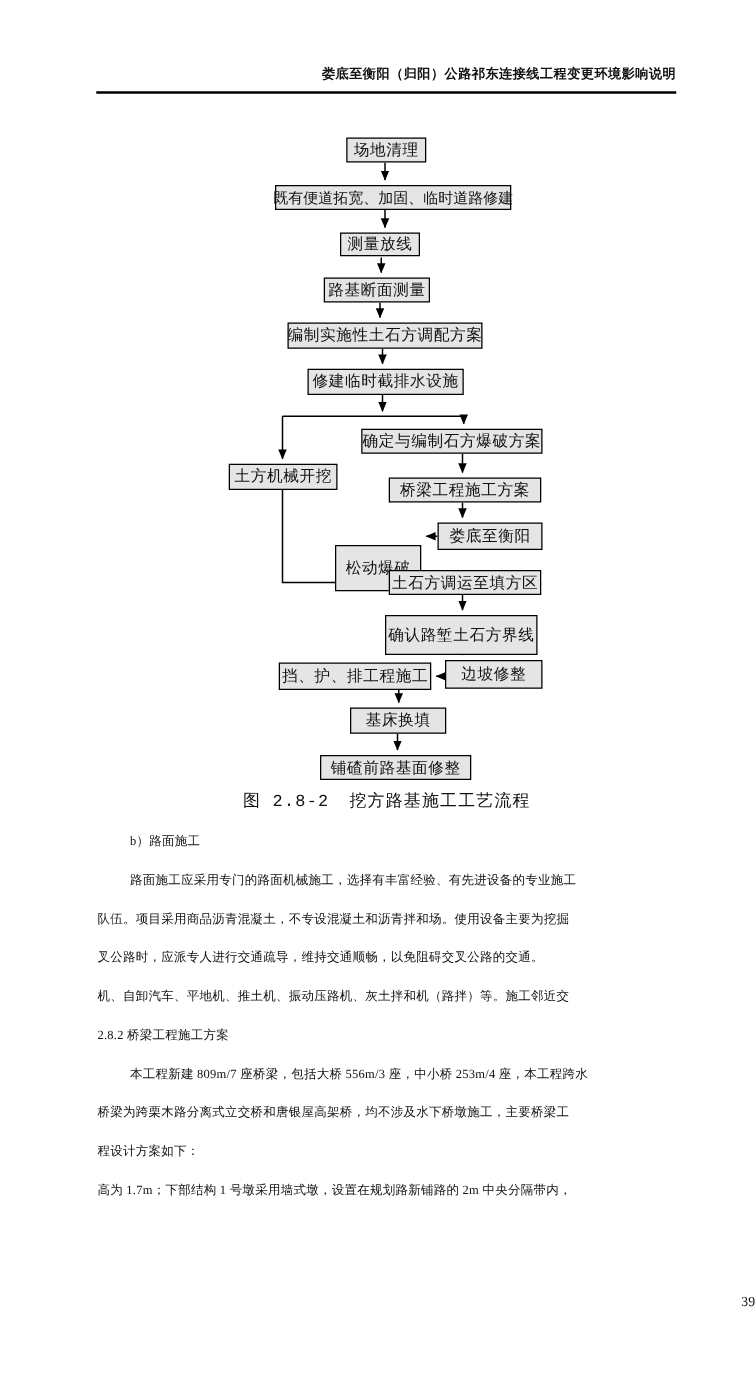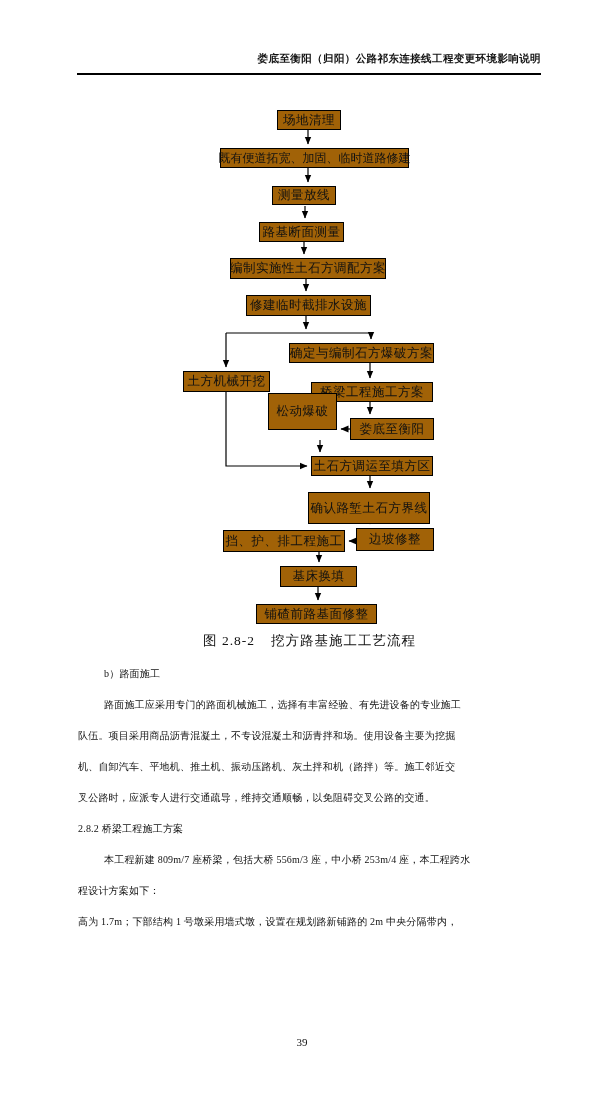--- a/index.html
+++ b/index.html
@@ -2,30 +2,30 @@
 <html><head>
 <meta charset="utf-8">
 <style>
   html,body{margin:0;padding:0;background:#e8e8e8;}
   .page{position:relative;width:604px;height:1112px;background:#ffffff;margin:0 auto;
         font-family:"Liberation Serif","DejaVu Serif",serif;color:#111;overflow:hidden;}
   .doc-header{position:absolute;top:52px;left:78px;width:463px;text-align:right;
         font-size:10.5px;font-weight:bold;letter-spacing:0.4px;}
   .header-rule{position:absolute;top:73px;left:77px;width:464px;height:2px;background:#000;}
   .flow-svg{position:absolute;left:0;top:0;width:604px;height:1112px;pointer-events:none;}
-  .node{position:absolute;border:1.4px solid #000;background:#a16207;box-sizing:border-box;
+  .node{position:absolute;border:1.4px solid #000;background:#e5e5e5;box-sizing:border-box;
         display:flex;align-items:center;justify-content:center;
         font-size:12.5px;letter-spacing:0.5px;white-space:nowrap;}
   .fig-caption{position:absolute;top:632px;left:78px;width:463px;text-align:center;
         font-size:13.5px;letter-spacing:1px;}
-  .fig-caption .cap-num{margin-right:16px;}
+  .fig-caption .cap-num{margin-right:16px;font-family:Liberation Mono, monospace;}
   .body-text{position:absolute;top:658px;left:78px;width:464px;font-size:10px;}
   .bline{height:31px;line-height:31px;white-space:nowrap;letter-spacing:0.2px;}
   .indent{padding-left:26px;}
-  .footer-pageno{position:absolute;top:1036px;left:0;width:604px;text-align:center;
+  .footer-pageno{position:absolute;top:1036px;left:0;width:604px;text-align:right;
         font-size:11px;font-family:"Liberation Serif","DejaVu Serif",serif;}
 </style>
 </head>
 <body>
 
 <div class="page">
 
   <div class="doc-header">娄底至衡阳（归阳）公路祁东连接线工程变更环境影响说明</div>
   <div class="header-rule"></div>
 
@@ -61,39 +61,40 @@
   <div class="node" style="left:277px;top:110px;width:64px;height:20px">场地清理</div>
   <div class="node" style="left:220px;top:148px;width:189px;height:20px;font-size:12px;letter-spacing:0">既有便道拓宽、加固、临时道路修建</div>
   <div class="node" style="left:272px;top:186px;width:64px;height:19px">测量放线</div>
   <div class="node" style="left:259px;top:222px;width:85px;height:20px">路基断面测量</div>
   <div class="node" style="left:230px;top:258px;width:156px;height:21px">编制实施性土石方调配方案</div>
   <div class="node" style="left:246px;top:295px;width:125px;height:21px">修建临时截排水设施</div>
   <div class="node" style="left:289px;top:343px;width:145px;height:20px">确定与编制石方爆破方案</div>
   <div class="node" style="left:183px;top:371px;width:87px;height:21px">土方机械开挖</div>
   <div class="node" style="left:311px;top:382px;width:122px;height:20px">桥梁工程施工方案</div>
   <div class="node" style="left:350px;top:418px;width:84px;height:22px">娄底至衡阳</div>
-  <div class="node" style="left:268px;top:393px;width:69px;height:37px">松动爆破</div>
+  <div class="node" style="left:268px;top:436px;width:69px;height:37px">松动爆破</div>
   <div class="node" style="left:311px;top:456px;width:122px;height:20px">土石方调运至填方区</div>
   <div class="node" style="left:308px;top:492px;width:122px;height:32px">确认路堑土石方界线</div>
   <div class="node" style="left:356px;top:528px;width:78px;height:23px">边坡修整</div>
   <div class="node" style="left:223px;top:530px;width:122px;height:22px">挡、护、排工程施工</div>
   <div class="node" style="left:280px;top:566px;width:77px;height:21px">基床换填</div>
   <div class="node" style="left:256px;top:604px;width:121px;height:20px">铺碴前路基面修整</div>
 
   <div class="fig-caption">
     <span class="cap-num">图 2.8-2</span><span>挖方路基施工工艺流程</span>
   </div>
 
   <div class="body-text">
     <div class="bline indent">b）路面施工</div>
     <div class="bline indent">路面施工应采用专门的路面机械施工，选择有丰富经验、有先进设备的专业施工</div>
     <div class="bline">队伍。项目采用商品沥青混凝土，不专设混凝土和沥青拌和场。使用设备主要为挖掘</div>
+    <div class="bline">叉公路时，应派专人进行交通疏导，维持交通顺畅，以免阻碍交叉公路的交通。</div>
     <div class="bline">机、自卸汽车、平地机、推土机、振动压路机、灰土拌和机（路拌）等。施工邻近交</div>
-    <div class="bline">叉公路时，应派专人进行交通疏导，维持交通顺畅，以免阻碍交叉公路的交通。</div>
     <div class="bline">2.8.2  桥梁工程施工方案</div>
     <div class="bline indent">本工程新建 809m/7 座桥梁，包括大桥 556m/3 座，中小桥 253m/4 座，本工程跨水</div>
+    <div class="bline">桥梁为跨栗木路分离式立交桥和唐银屋高架桥，均不涉及水下桥墩施工，主要桥梁工</div>
     <div class="bline">程设计方案如下：</div>
     <div class="bline">高为 1.7m；下部结构 1 号墩采用墙式墩，设置在规划路新铺路的 2m 中央分隔带内，</div>
   </div>
 
   <div class="footer-pageno">39</div>
 
 </div>
 
 </body></html>

